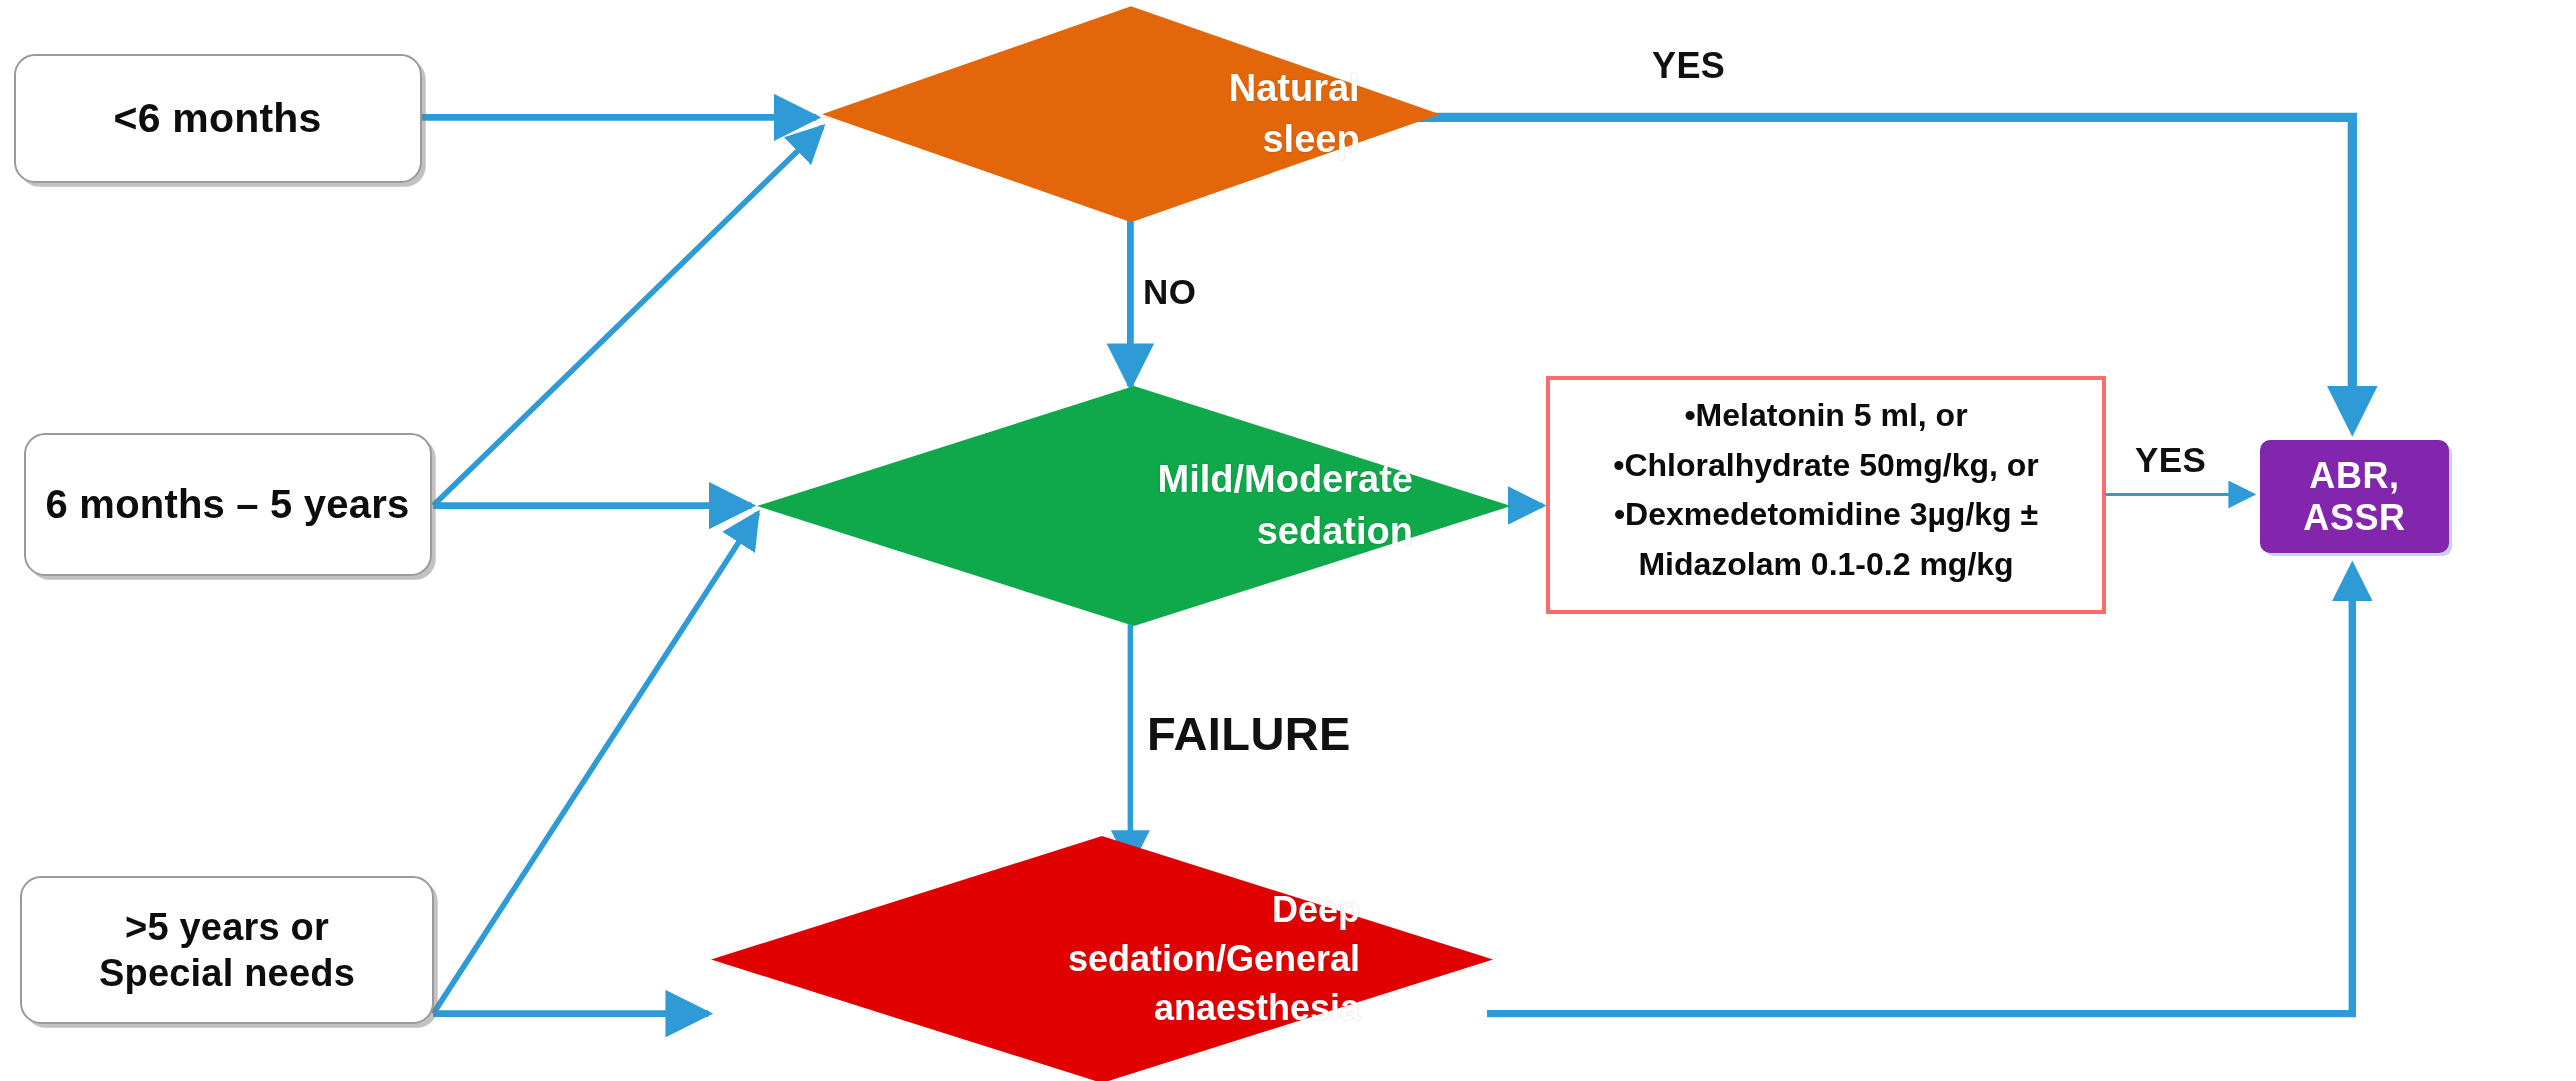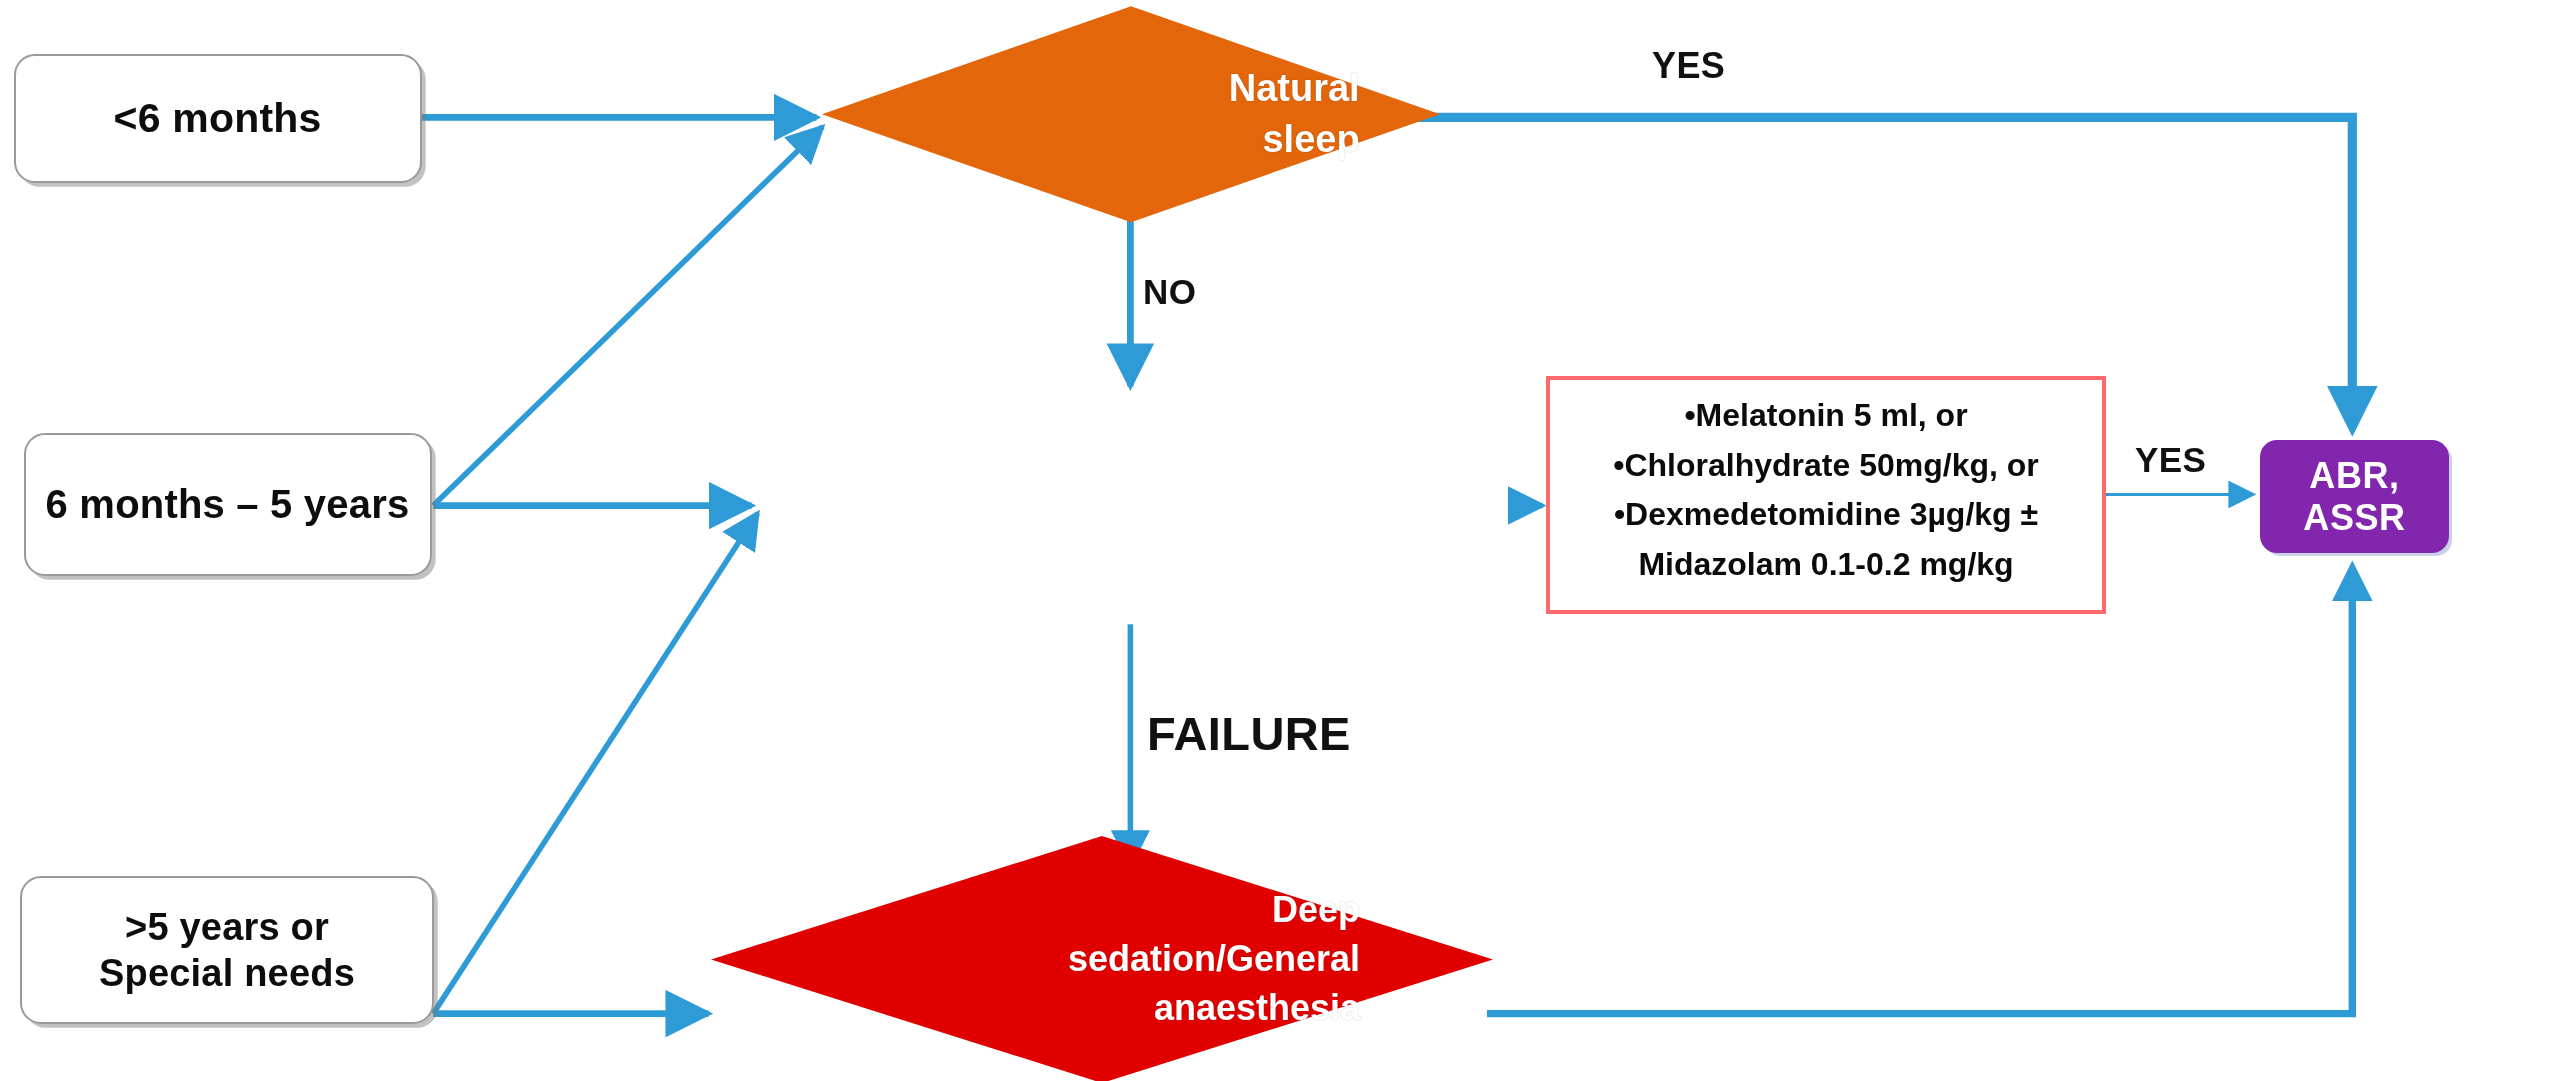--- a/index.html
+++ b/index.html
@@ -45,21 +45,21 @@
   }
   .medbox .line{
     color:#0b0b0b;font-weight:700;line-height:1.06;
     white-space:nowrap;margin-bottom:16px;
   }
   .medbox .line:last-child{margin-bottom:0;}
   .medbox .bullet{font-weight:700;}
 
   
   .purplebox{
-    background:#8226AE;border-radius:17px;color:#ffffff;font-weight:700;
+    background:#8226AE;border-radius:10px;color:#ffffff;font-weight:700;
     letter-spacing:0.6px;
     box-shadow:3.7px 3.7px 0 -0.6px rgba(120,140,200,.40);
   }
 
   
   .edgelabel{
     position:absolute;color:#111111;font-weight:700;white-space:nowrap;
     letter-spacing:0.4px;
   }
 </style>
@@ -123,20 +123,27 @@
   </div>
 
   <div class="node diamond d-orange" style="left:822px;top:6.2px;width:618px;height:216px;font-size:38px;">
     <div class="shape"></div>
     <div class="dlabel">
       <span>Natural</span><br>
       <span>sleep</span>
     </div>
   </div>
 
+  <div class="node diamond d-green" style="left:757px;top:386px;width:754px;height:240px;font-size:38px;">
+    <div class="shape"></div>
+    <div class="dlabel">
+      <span>Mild/Moderate</span><br>
+      <span>sedation</span>
+    </div>
+  </div>
 
   <div class="node diamond d-red" style="left:711px;top:836px;width:782px;height:247px;font-size:36px;">
     <div class="shape"></div>
     <div class="dlabel" style="width:66%;">
       <span>Deep</span><br>
       <span>sedation/General</span><br>
       <span>anaesthesia</span>
     </div>
   </div>
 

